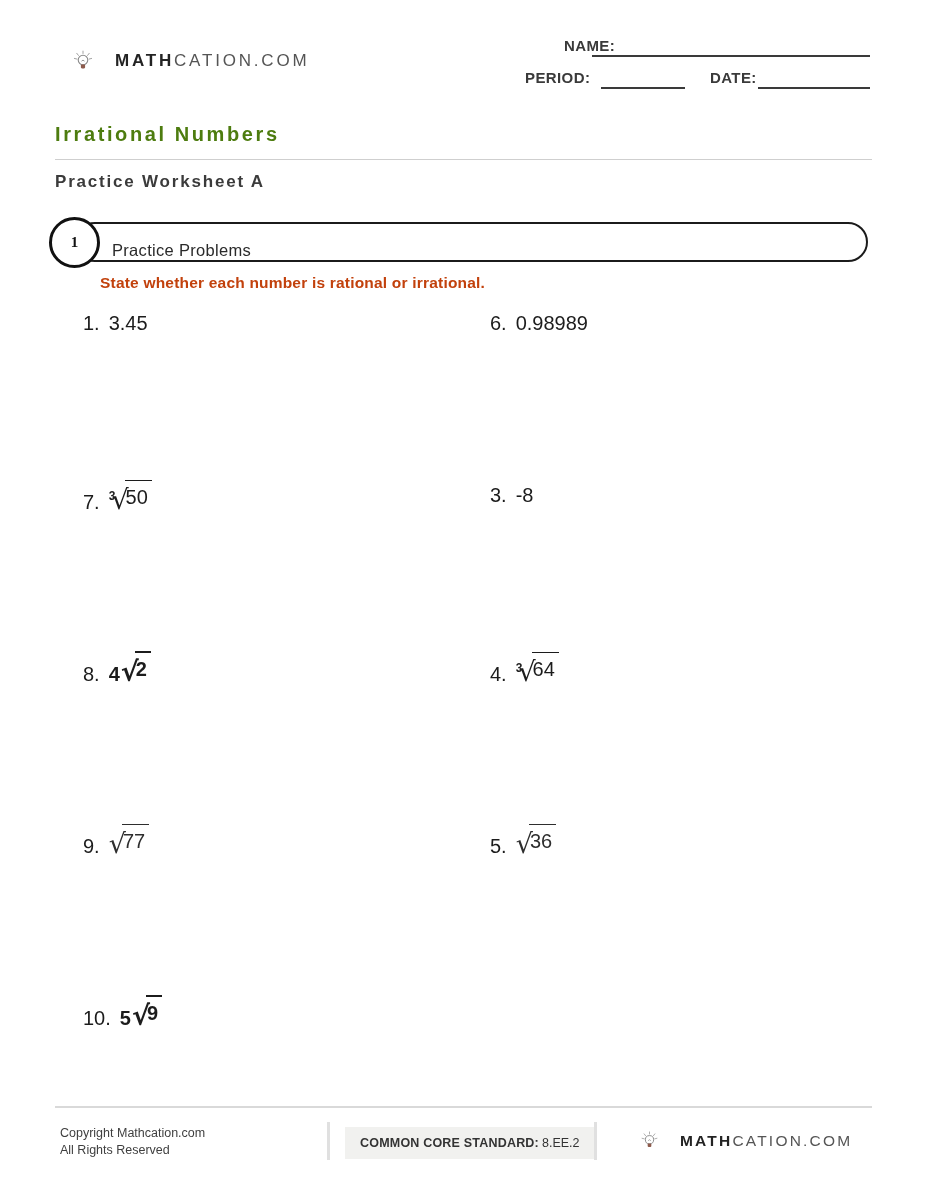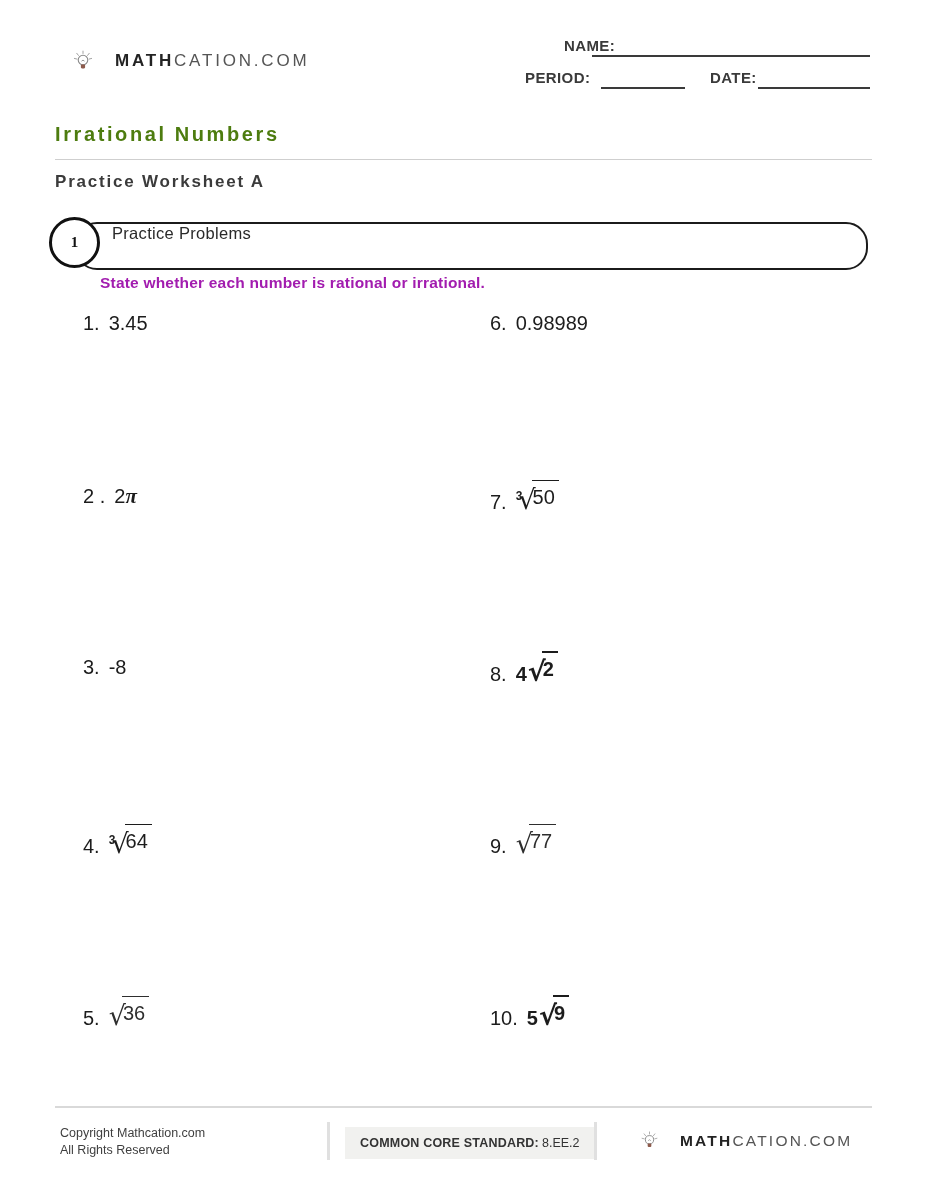--- a/index.html
+++ b/index.html
@@ -23,30 +23,30 @@
   .date-line    { left:758px; top:87px; width:112px; }
 
   
   .title { position:absolute; left:55px; top:123px; font-size:20px; font-weight:700;
            letter-spacing:2.6px; color:#4d7c0f; }
   .rule-1 { position:absolute; left:55px; top:159px; width:817px; border-top:1px solid #cfcfcf; }
   .subtitle { position:absolute; left:55px; top:172px; font-size:17px; font-weight:700;
               letter-spacing:1.8px; color:#3b3b3b; }
 
   
-  .pill { position:absolute; left:75px; top:222px; width:793px; height:48px;
-          border:2px solid #1b1b1b; border-radius:22px; display:flex; align-items:flex-start;
+  .pill { position:absolute; left:75px; top:222px; width:793px; height:40px;
+          border:2px solid #1b1b1b; border-radius:22px; display:flex; align-items:flex-end;
           padding-left:35px; box-sizing:border-box; background:#fff; z-index:1; }
   .pill-label { font-size:16.5px; color:#2a2a2a; letter-spacing:0.3px; }
   .circle-badge { position:absolute; left:49px; top:217px; width:45px; height:45px;
           border:3.5px solid #111; border-radius:50%; background:#fff; z-index:2;
           display:flex; align-items:center; justify-content:center;
           font-family:"Liberation Serif", serif; font-weight:700; font-size:15px; color:#111; }
   .instruction { position:absolute; left:100px; top:274px; font-size:15.5px; font-weight:700;
-          color:#a21caf; letter-spacing:0.2px; }
+          color:#c2410c; letter-spacing:0.2px; }
 
   
   .problems { position:absolute; left:83px; top:312px; width:780px;
           display:grid; grid-template-columns:407px auto; grid-auto-rows:172px; }
   .problem { font-size:20px; color:#1c1c1c; white-space:nowrap; }
   .pnum { margin-right:9px; }
   .pexpr span:empty, .pexpr sup:empty { display:none; }
   .pi { font-family:"Liberation Serif", serif; font-style:italic; font-weight:700; font-size:21px; }
   .sqrt { white-space:nowrap; }
   .coef { margin-right:1px; }
@@ -111,23 +111,20 @@
   <div class="problems">
 
     <div class="problem">
       <span class="pnum">1.</span><span class="pexpr"><span>3.45</span></span>
     </div>
     <div class="problem">
       <span class="pnum">6.</span><span class="pexpr"><span>0.98989</span></span>
     </div>
 
     <div class="problem">
-      <span class="pnum">2 .</span><span class="pexpr"><span>2</span><span class="pi">π</span></span>
-    </div>
-    <div class="problem">
       <span class="pnum">7.</span><span class="pexpr"><span class="sqrt"><sup class="idx">3</sup><span class="rsign">√</span><span class="rand">50</span></span></span>
     </div>
 
     <div class="problem">
       <span class="pnum">3.</span><span class="pexpr"><span>-8</span></span>
     </div>
     <div class="problem">
       <span class="pnum">8.</span><span class="pexpr heavy"><span class="sqrt"><span class="coef">4</span><span class="rsign">√</span><span class="rand">2</span></span></span>
     </div>
 

